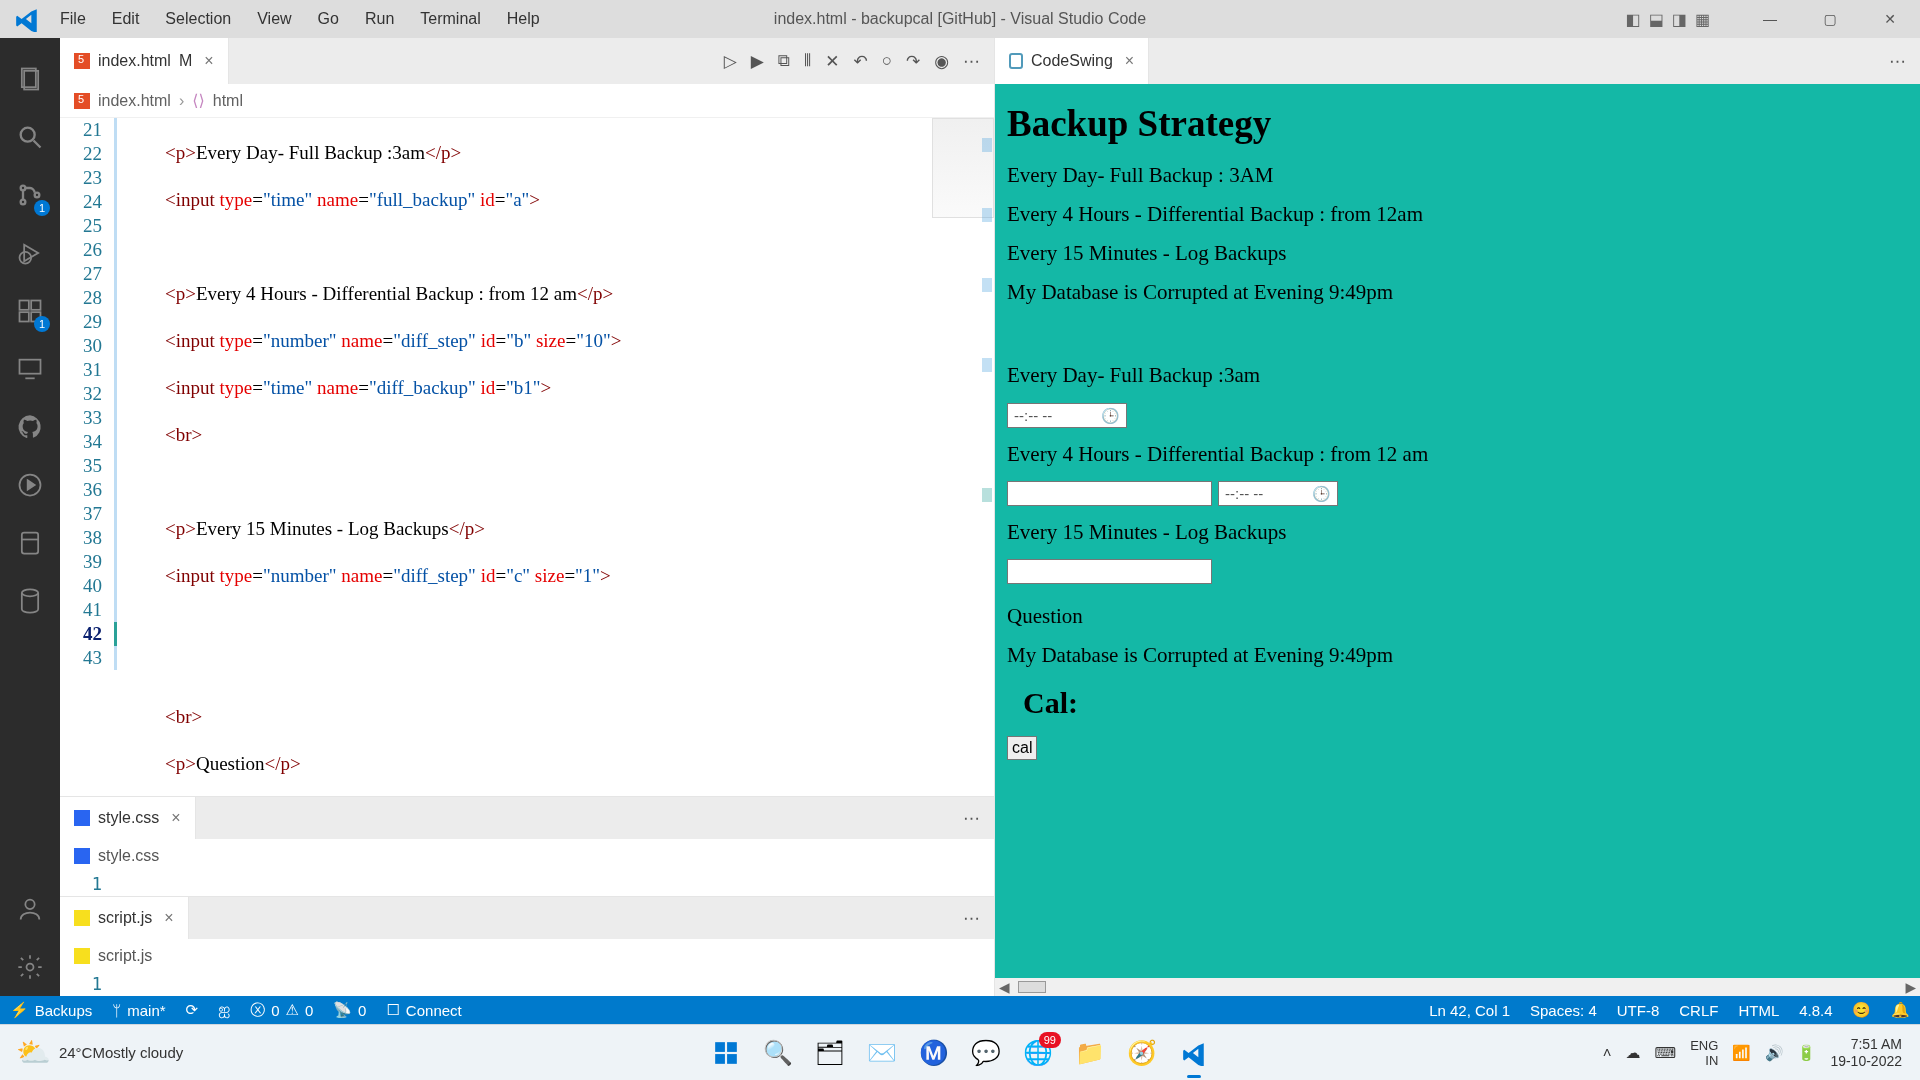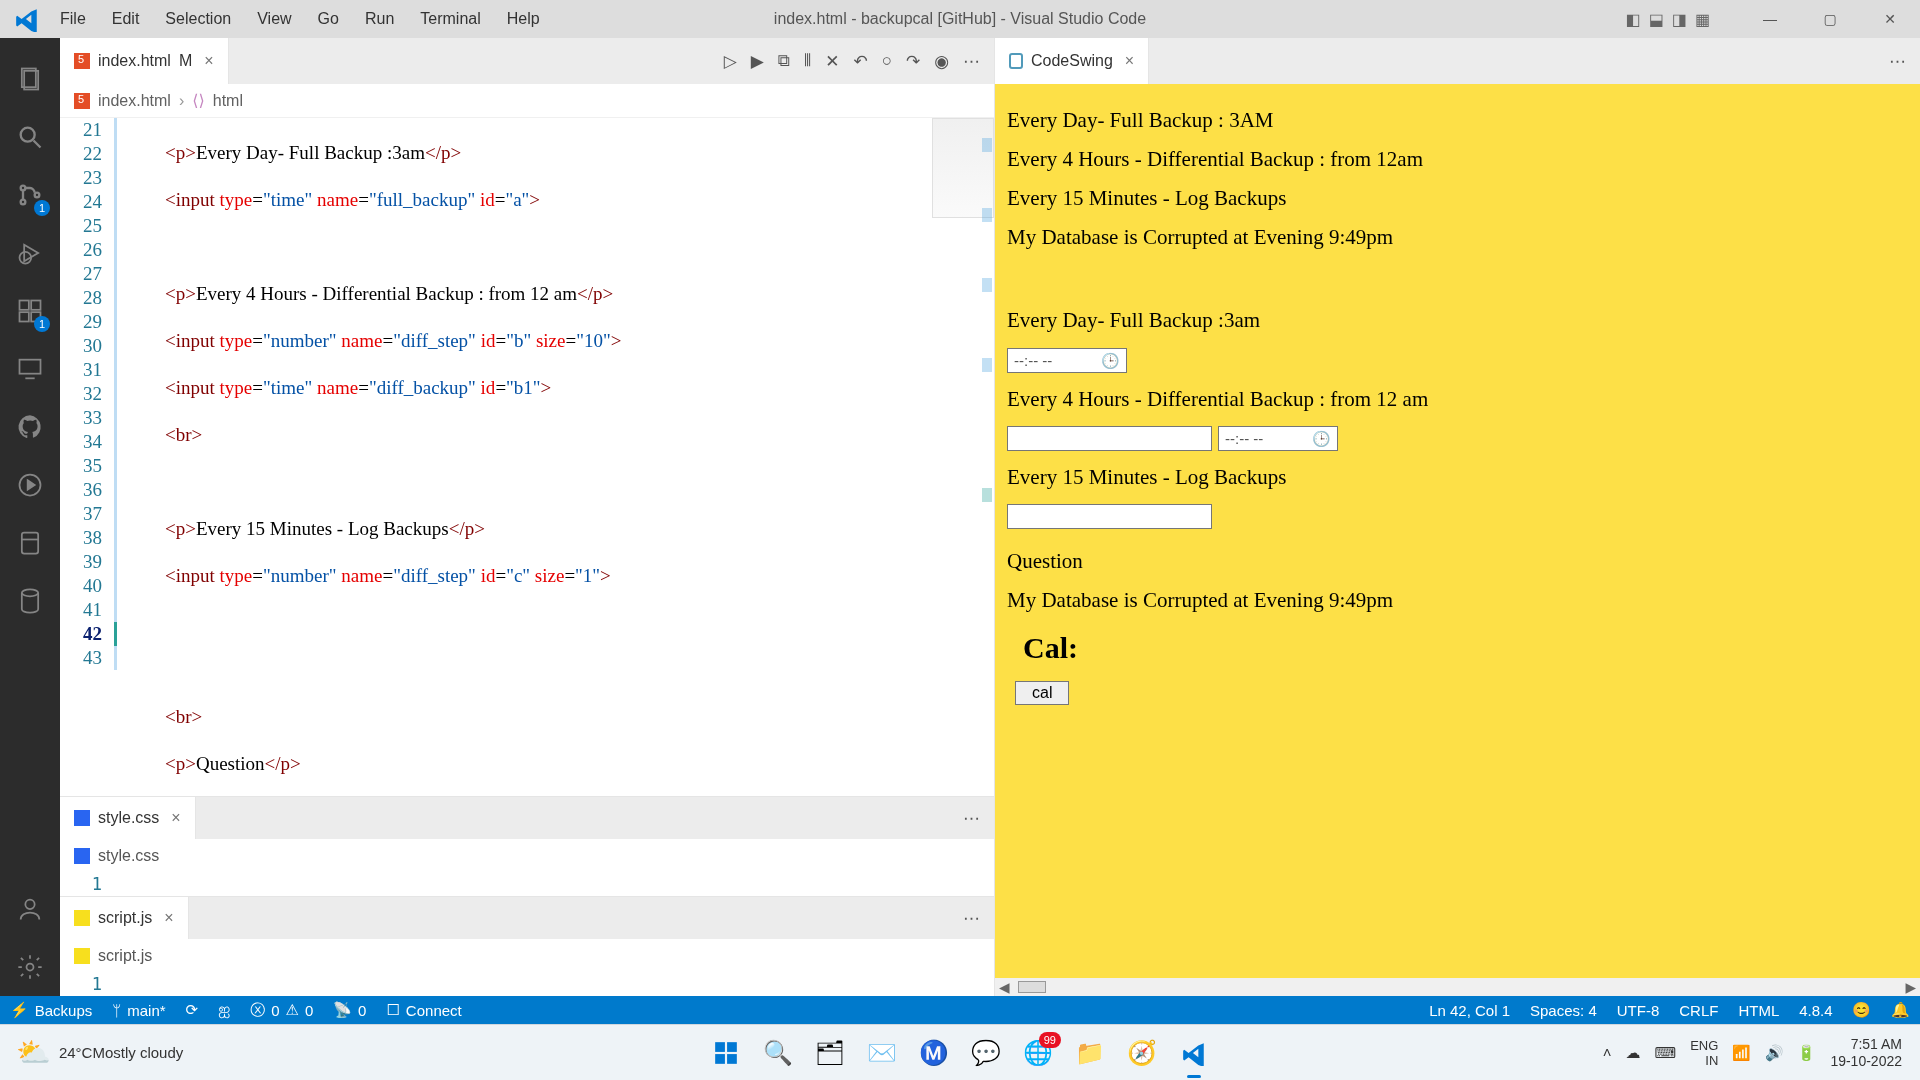--- a/index.html
+++ b/index.html
@@ -199,21 +199,21 @@
   display:flex;
 }
 .sub-code .gutter{ width:54px; }
 .sub-code .gutter .ln{height:23px;}
 
 
 .preview-col {
   flex:1;
   display:flex;
   flex-direction:column;
-  background:#fde047;
+  background:#14b8a6;
 }
 .preview-col .tab-row { height:46px; }
 .preview-body {
   flex:1;
   padding:10px 12px;
   font-family: "Times New Roman", serif;
   font-size:21px;
   color:#000;
   overflow:auto;
   position:relative;
@@ -240,22 +240,21 @@
   display:flex;align-items:center;
 }
 .preview-body .hscroll .thumb{
   margin-left:4px;width:28px;height:12px;border:1px solid #999;background:#ddd;
 }
 .btn-cal {
   border:1px solid #767676;
   background:#efefef;
   font-family:"Segoe UI",sans-serif;
   font-size:16px;
-  padding:2px 16px;
-  margin-left:8px;
+  padding:2px 4px;
 }
 
 
 .status-bar {
   height:28px;
   background:#007acc;
   color:#fff;
   display:flex;
   align-items:center;
   font-size:15px;
@@ -595,20 +594,21 @@
         <div class="tab">
           <span class="file-icon cs"></span>
           <span>CodeSwing</span>
           <span class="close-x">×</span>
         </div>
         <div class="editor-actions">
             <span>⋯</span>
           </div>
       </div>
       <div class="preview-body">
+        <h1>Backup Strategy</h1>
         <p>Every Day- Full Backup : 3AM</p>
         <p>Every 4 Hours - Differential Backup : from 12am</p>
         <p>Every 15 Minutes - Log Backups</p>
         <p>My Database is Corrupted at Evening 9:49pm</p>
         <div style="height:30px"></div>
         <p>Every Day- Full Backup :3am</p>
         <div class="tinput" style="width:120px">
           <span>--:--  --</span>
           <span class="clock">🕒</span>
         </div>

